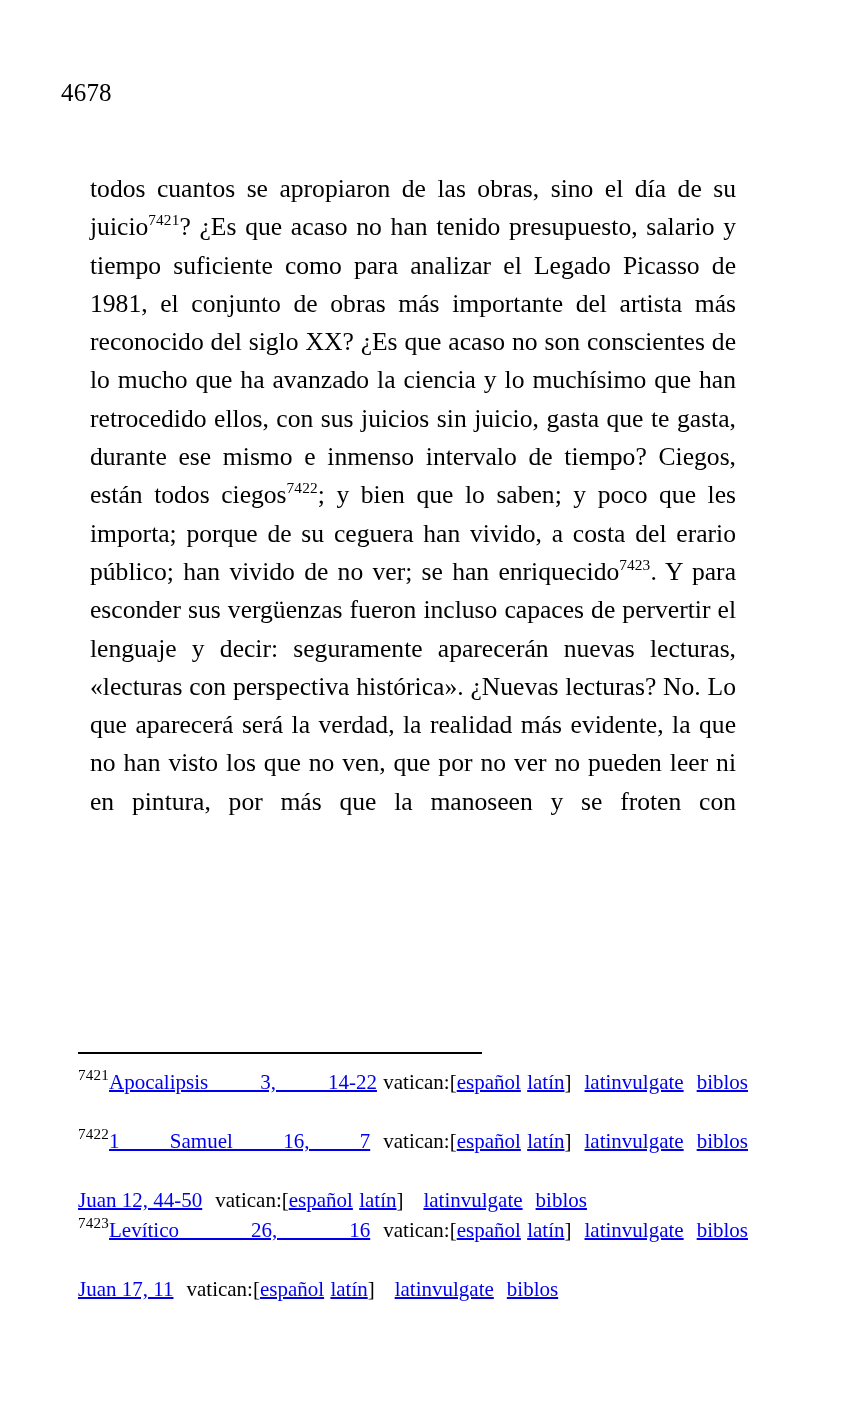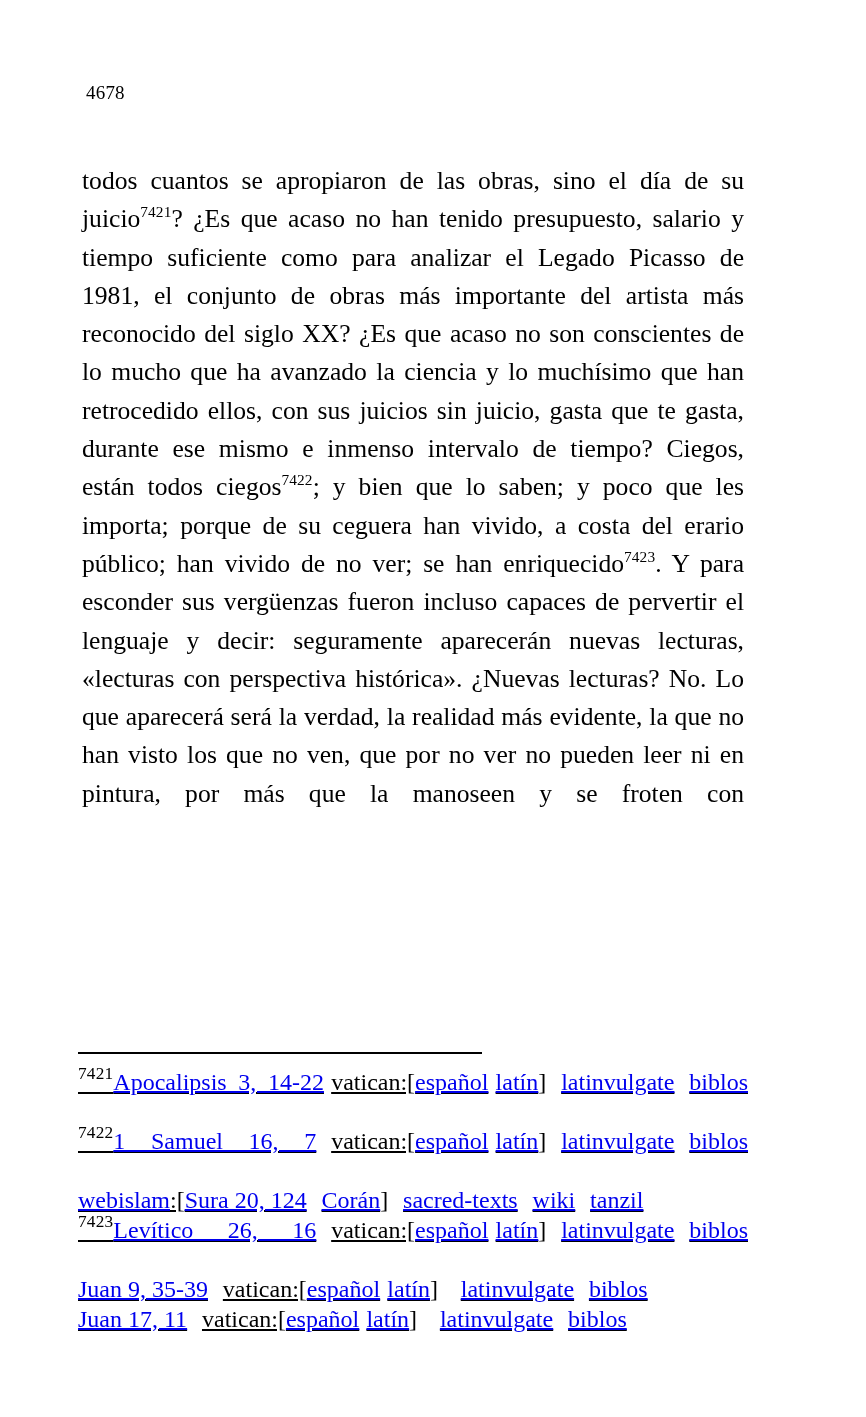--- a/index.html
+++ b/index.html
@@ -21,44 +21,44 @@
     left: 0;
     top: 0;
     width: 866px;
     height: 1417px;
     background: #ffffff;
   }
 
   
   .folio {
     position: absolute;
-    left: 86px;
+    left: 61px;
     top: 78px;
-    font-size: 19px;
+    font-size: 25px;
     line-height: 30px;
     letter-spacing: 0.2px;
     color: #000000;
     white-space: nowrap;
   }
 
   
   .body-block {
     position: absolute;
     left: 78px;
     top: 158px;
     width: 670px;
     font-size: 25.6px;
     line-height: 38.3px;
     text-align: justify;
     text-justify: inter-word;
     color: #000000;
     hyphens: none;
   }
   .body-block p {
-    margin: 4px;
+    margin: 12px;
     text-align: justify;
   }
   
   .body-block p:after {
     content: "";
     display: inline-block;
     width: 100%;
   }
 
   sup.fn-ref {
@@ -77,24 +77,23 @@
     height: 0;
     border-top: 2px solid #000000;
   }
 
   
   .footnotes {
     position: absolute;
     left: 78px;
     top: 1068px;
     width: 670px;
-    font-size: 24px;
+    font-size: 21px;
     line-height: 29.6px;
     color: #000000;
-    text-decoration: underline;
   }
   .fn-note {
     margin: 0;
     padding: 0;
   }
   .fn-line {
     white-space: nowrap;
     line-height: 29.6px;
   }
   .fn-line.justified {
@@ -140,22 +139,21 @@
   </div>
 
   <div class="fn-rule"></div>
 
   <div class="footnotes" id="footnotes-root">
       <div class="fn-note">
         <div class="fn-line justified"><span class="fn-num">7421</span><a class="xlink">Apocalipsis 3, 14-22</a><span class="sp"></span><span class="plain">vatican:[</span><a class="xlink">español</a><span class="sp"></span><a class="xlink">latín</a><span class="plain">]</span><span class="sp-wide"></span><a class="xlink">latinvulgate</a><span class="sp-wide"></span><a class="xlink">biblos</a></div>
       </div>
       <div class="fn-note">
         <div class="fn-line justified"><span class="fn-num">7422</span><a class="xlink">1 Samuel 16, 7</a><span class="sp-wide"></span><span class="plain">vatican:[</span><a class="xlink">español</a><span class="sp"></span><a class="xlink">latín</a><span class="plain">]</span><span class="sp-wide"></span><a class="xlink">latinvulgate</a><span class="sp-wide"></span><a class="xlink">biblos</a></div>
-        <div class="fn-line"><a class="xlink">webislam</a><span class="plain">:[</span><a class="xlink">Sura 20, 124</a><span class="sp-wide"></span><a class="xlink">Corán</a><span class="plain">]</span><span class="sp-wide"></span><a class="xlink">sacred-texts</a><span class="sp-wide"></span><a class="xlink">wiki</a><span class="sp-wide"></span><a class="xlink">tanzil</a></div>
+        <div class="fn-line"><a class="xlink">Juan 12, 44-50</a><span class="sp-wide"></span><span class="plain">vatican:[</span><a class="xlink">español</a><span class="sp"></span><a class="xlink">latín</a><span class="plain">]</span><span class="sp-xwide"></span><a class="xlink">latinvulgate</a><span class="sp-wide"></span><a class="xlink">biblos</a></div>
       </div>
       <div class="fn-note">
         <div class="fn-line justified"><span class="fn-num">7423</span><a class="xlink">Levítico 26, 16</a><span class="sp-wide"></span><span class="plain">vatican:[</span><a class="xlink">español</a><span class="sp"></span><a class="xlink">latín</a><span class="plain">]</span><span class="sp-wide"></span><a class="xlink">latinvulgate</a><span class="sp-wide"></span><a class="xlink">biblos</a></div>
-        <div class="fn-line"><a class="xlink">Juan 9, 35-39</a><span class="sp-wide"></span><span class="plain">vatican:[</span><a class="xlink">español</a><span class="sp"></span><a class="xlink">latín</a><span class="plain">]</span><span class="sp-xwide"></span><a class="xlink">latinvulgate</a><span class="sp-wide"></span><a class="xlink">biblos</a></div>
         <div class="fn-line"><a class="xlink">Juan 17, 11</a><span class="sp-wide"></span><span class="plain">vatican:[</span><a class="xlink">español</a><span class="sp"></span><a class="xlink">latín</a><span class="plain">]</span><span class="sp-xwide"></span><a class="xlink">latinvulgate</a><span class="sp-wide"></span><a class="xlink">biblos</a></div>
       </div>
     </div>
 
 </div>
 
 </body></html>

